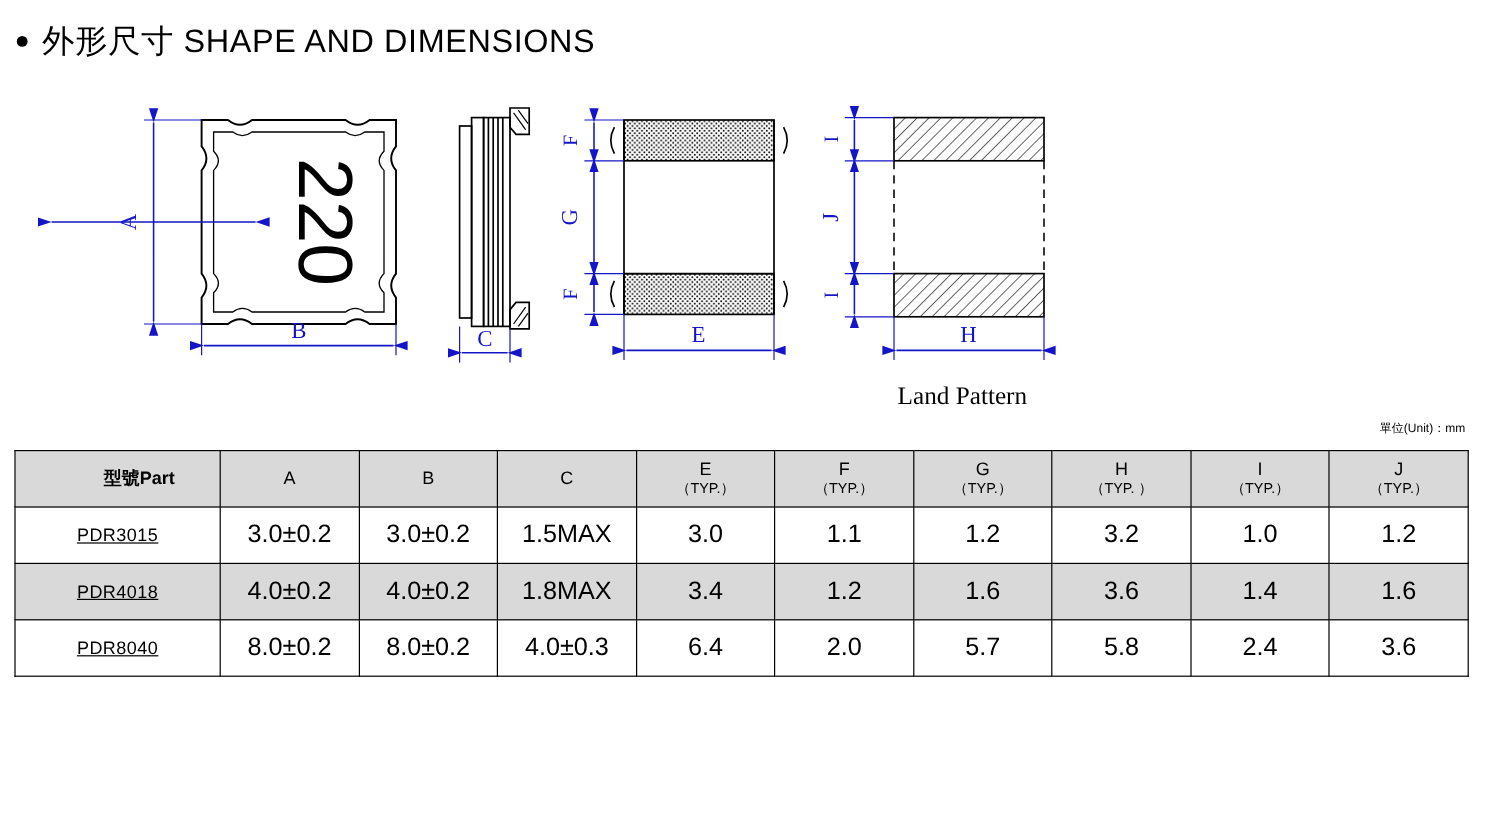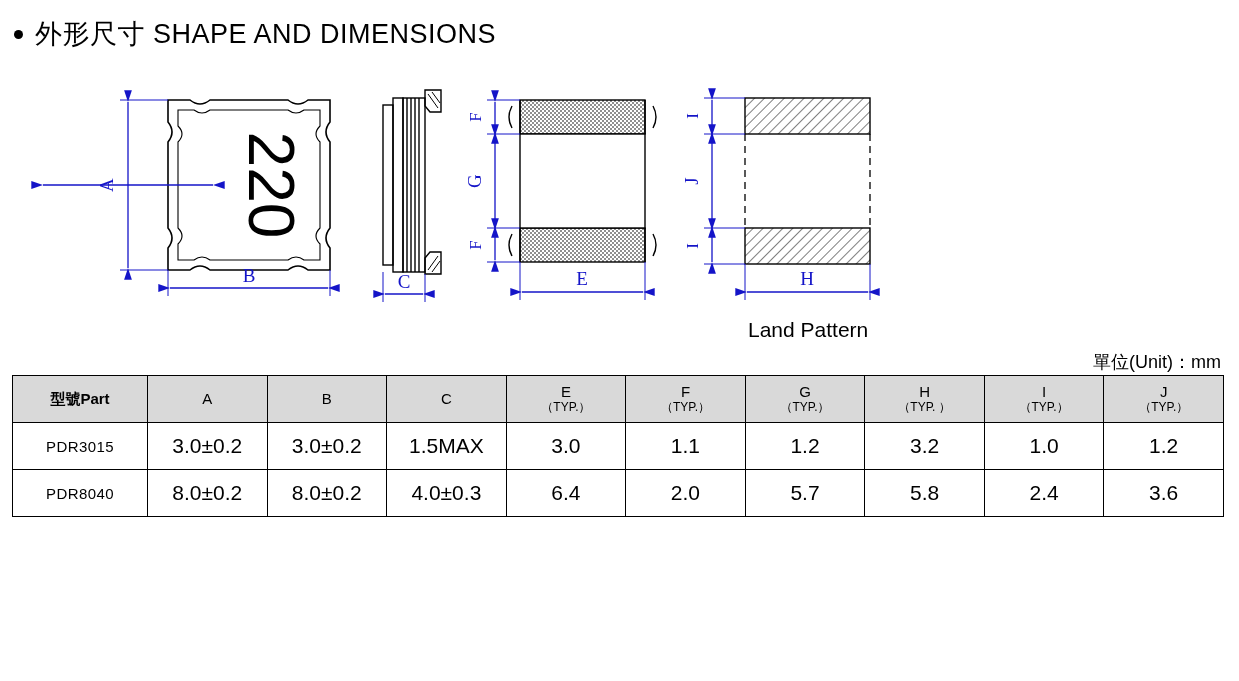--- a/index.html
+++ b/index.html
@@ -49,28 +49,28 @@
     position: absolute;
     left: 0;
     top: 70px;
     width: 1239px;
     height: 275px;
   }
   .land-pattern-label {
     position: absolute;
     left: 748px;
     top: 318px;
-    font-family: Liberation Sans, sans-serif;
+    font-family: Liberation Serif, serif;
     font-size: 21px;
   }
   .unit-label {
     position: absolute;
     right: 18px;
     top: 350px;
-    font-size: 18px;
+    font-size: 10px;
     white-space: nowrap;
   }
 
   
   .table-wrap {
     position: absolute;
     left: 12px;
     top: 375px;
     width: 1212px;
   }
@@ -92,25 +92,27 @@
     font-size: 15px;
     line-height: 1.15;
   }
   table.dim th.part-col, table.dim td.part-col {
     width: 134px;
     font-weight: bold;
   }
   table.dim th.part-col {
     font-weight: bold;
     font-size: 15px;
+    padding-left: 36px;
   }
   table.dim td.part-col {
     font-size: 15px;
     font-weight: normal;
     letter-spacing: 0.4px;
+    text-decoration: underline;
   }
   tr.alt td {
     background: #d9d9d9;
   }
   tr.hdr th {
     background: #d9d9d9;
   }
   .sub {
     font-size: 12px;
   }
@@ -332,20 +334,32 @@
           <td>3.0±0.2</td>
           <td>3.0±0.2</td>
           <td>1.5MAX</td>
           <td>3.0</td>
           <td>1.1</td>
           <td>1.2</td>
           <td>3.2</td>
           <td>1.0</td>
           <td>1.2</td>
         </tr>
+        <tr class="alt">
+          <td class="part-col">PDR4018</td>
+          <td>4.0±0.2</td>
+          <td>4.0±0.2</td>
+          <td>1.8MAX</td>
+          <td>3.4</td>
+          <td>1.2</td>
+          <td>1.6</td>
+          <td>3.6</td>
+          <td>1.4</td>
+          <td>1.6</td>
+        </tr>
         <tr>
           <td class="part-col">PDR8040</td>
           <td>8.0±0.2</td>
           <td>8.0±0.2</td>
           <td>4.0±0.3</td>
           <td>6.4</td>
           <td>2.0</td>
           <td>5.7</td>
           <td>5.8</td>
           <td>2.4</td>

